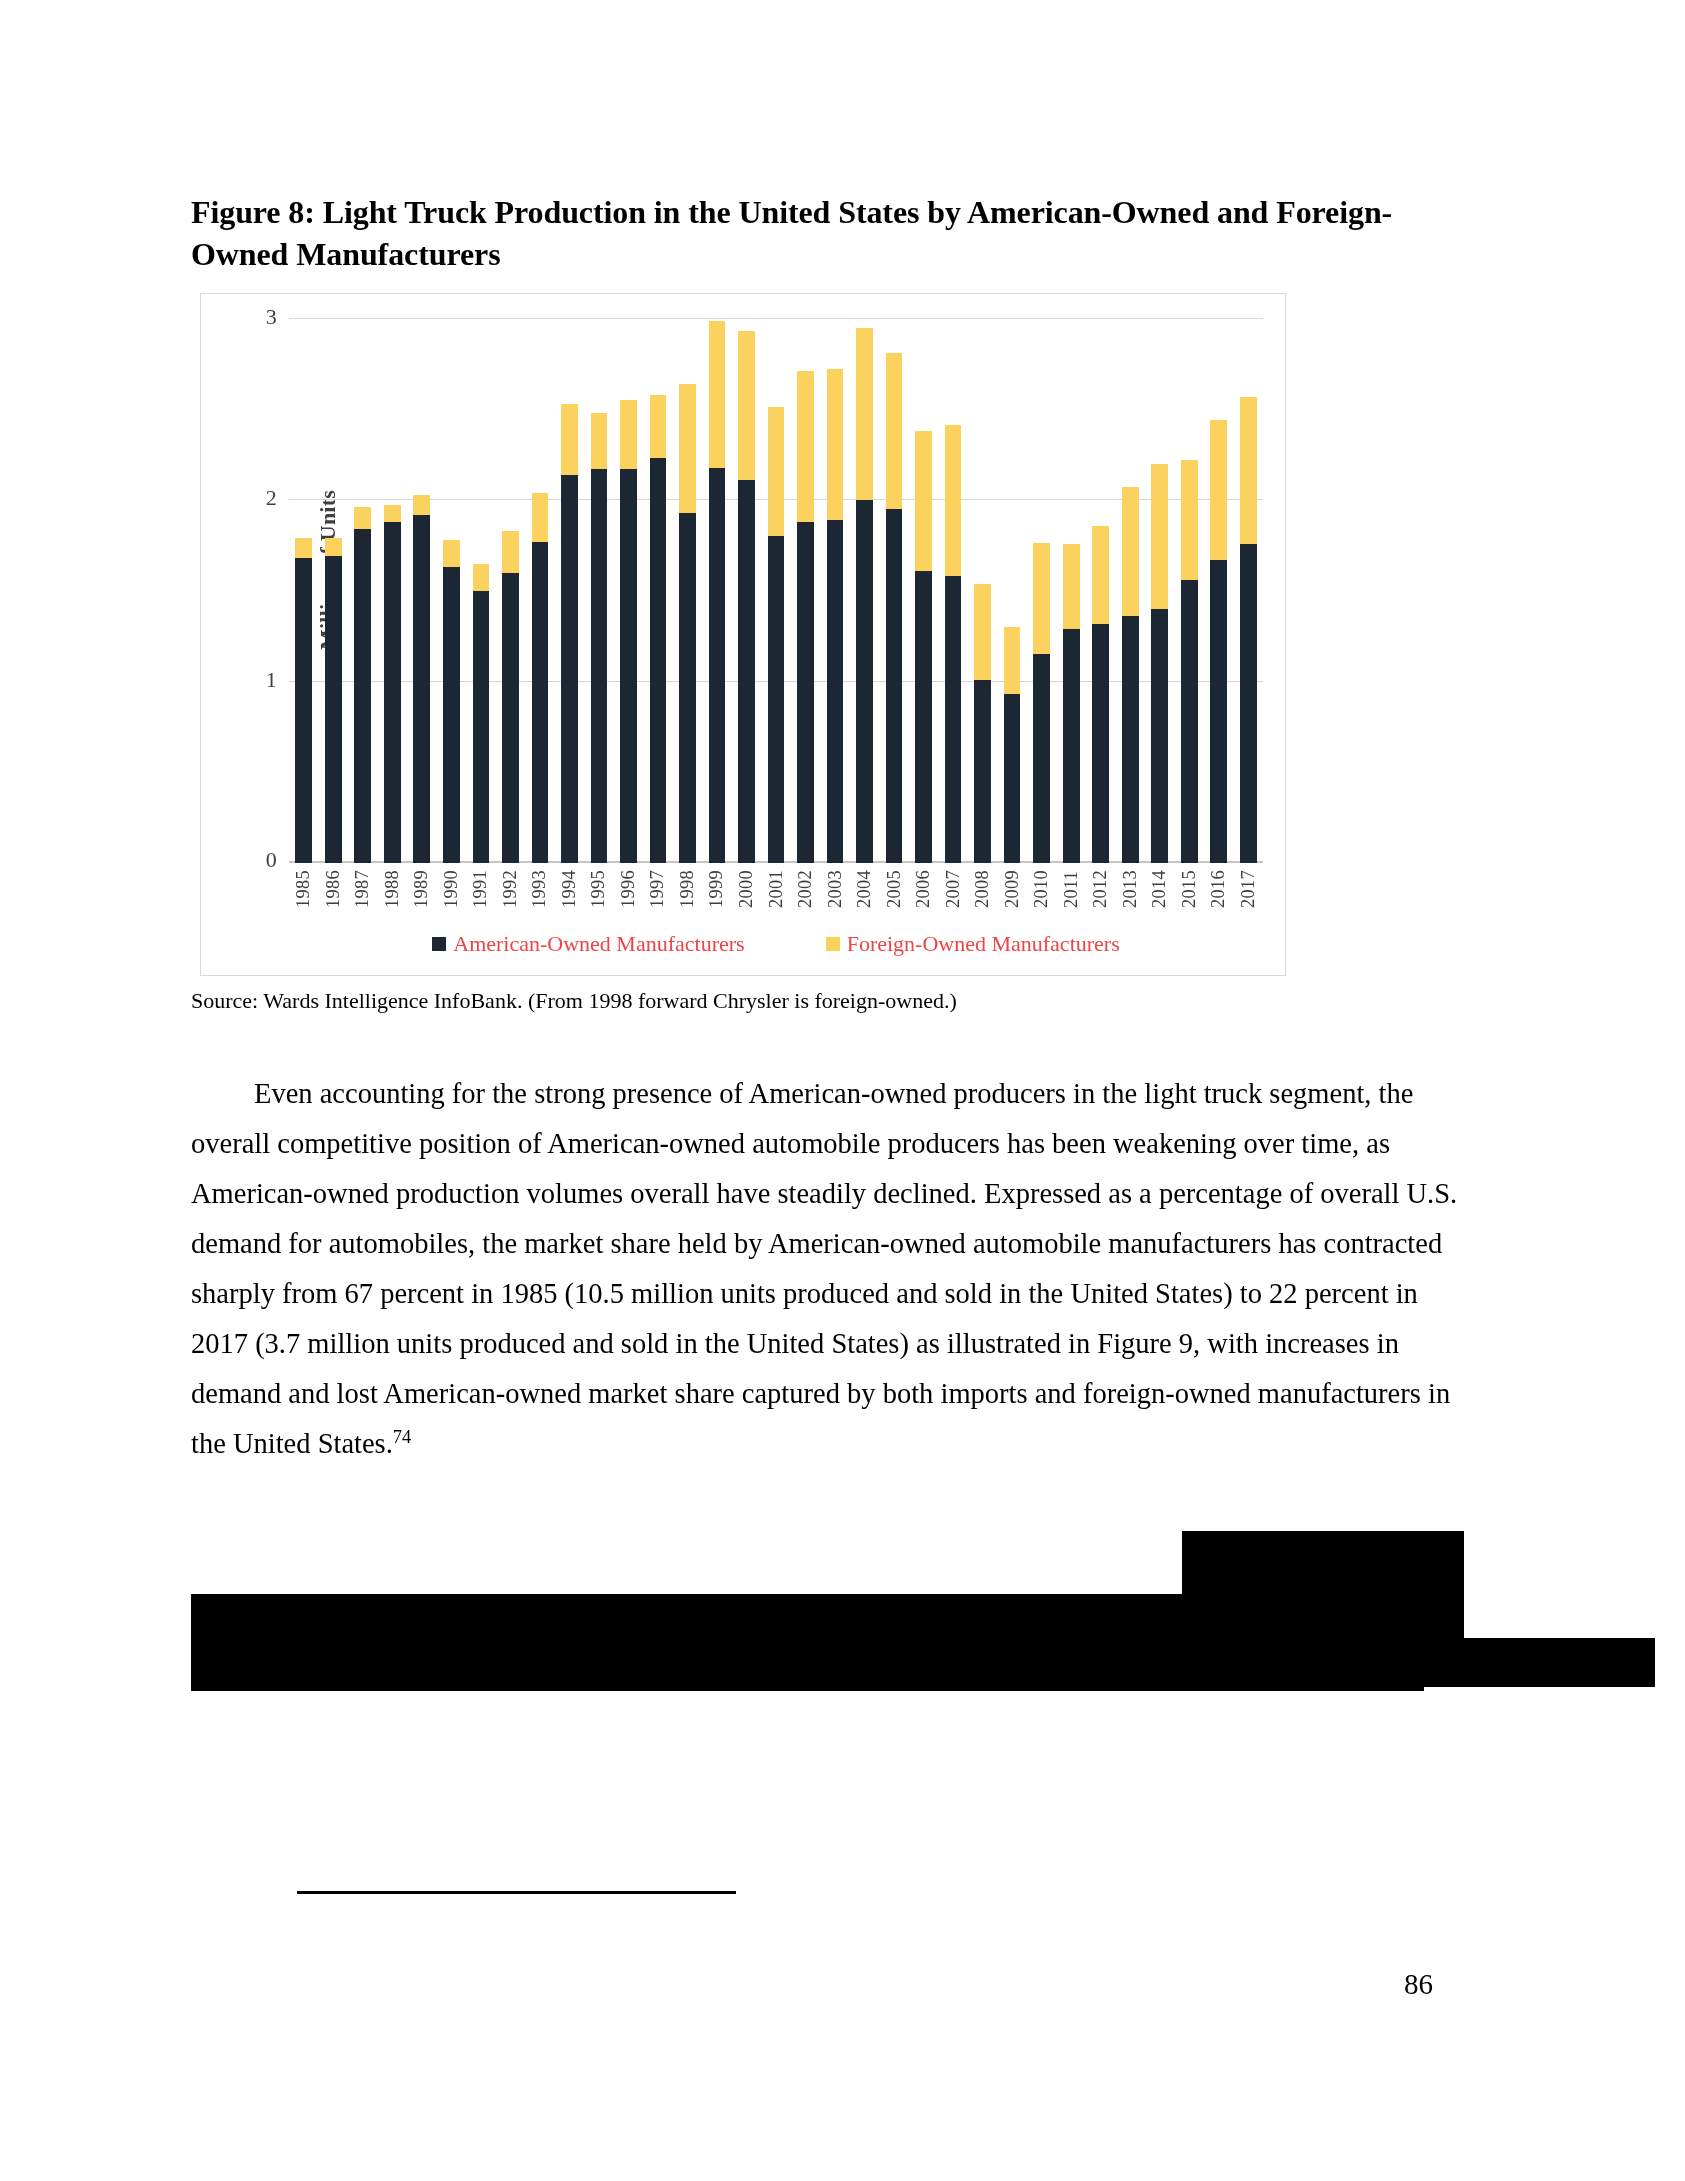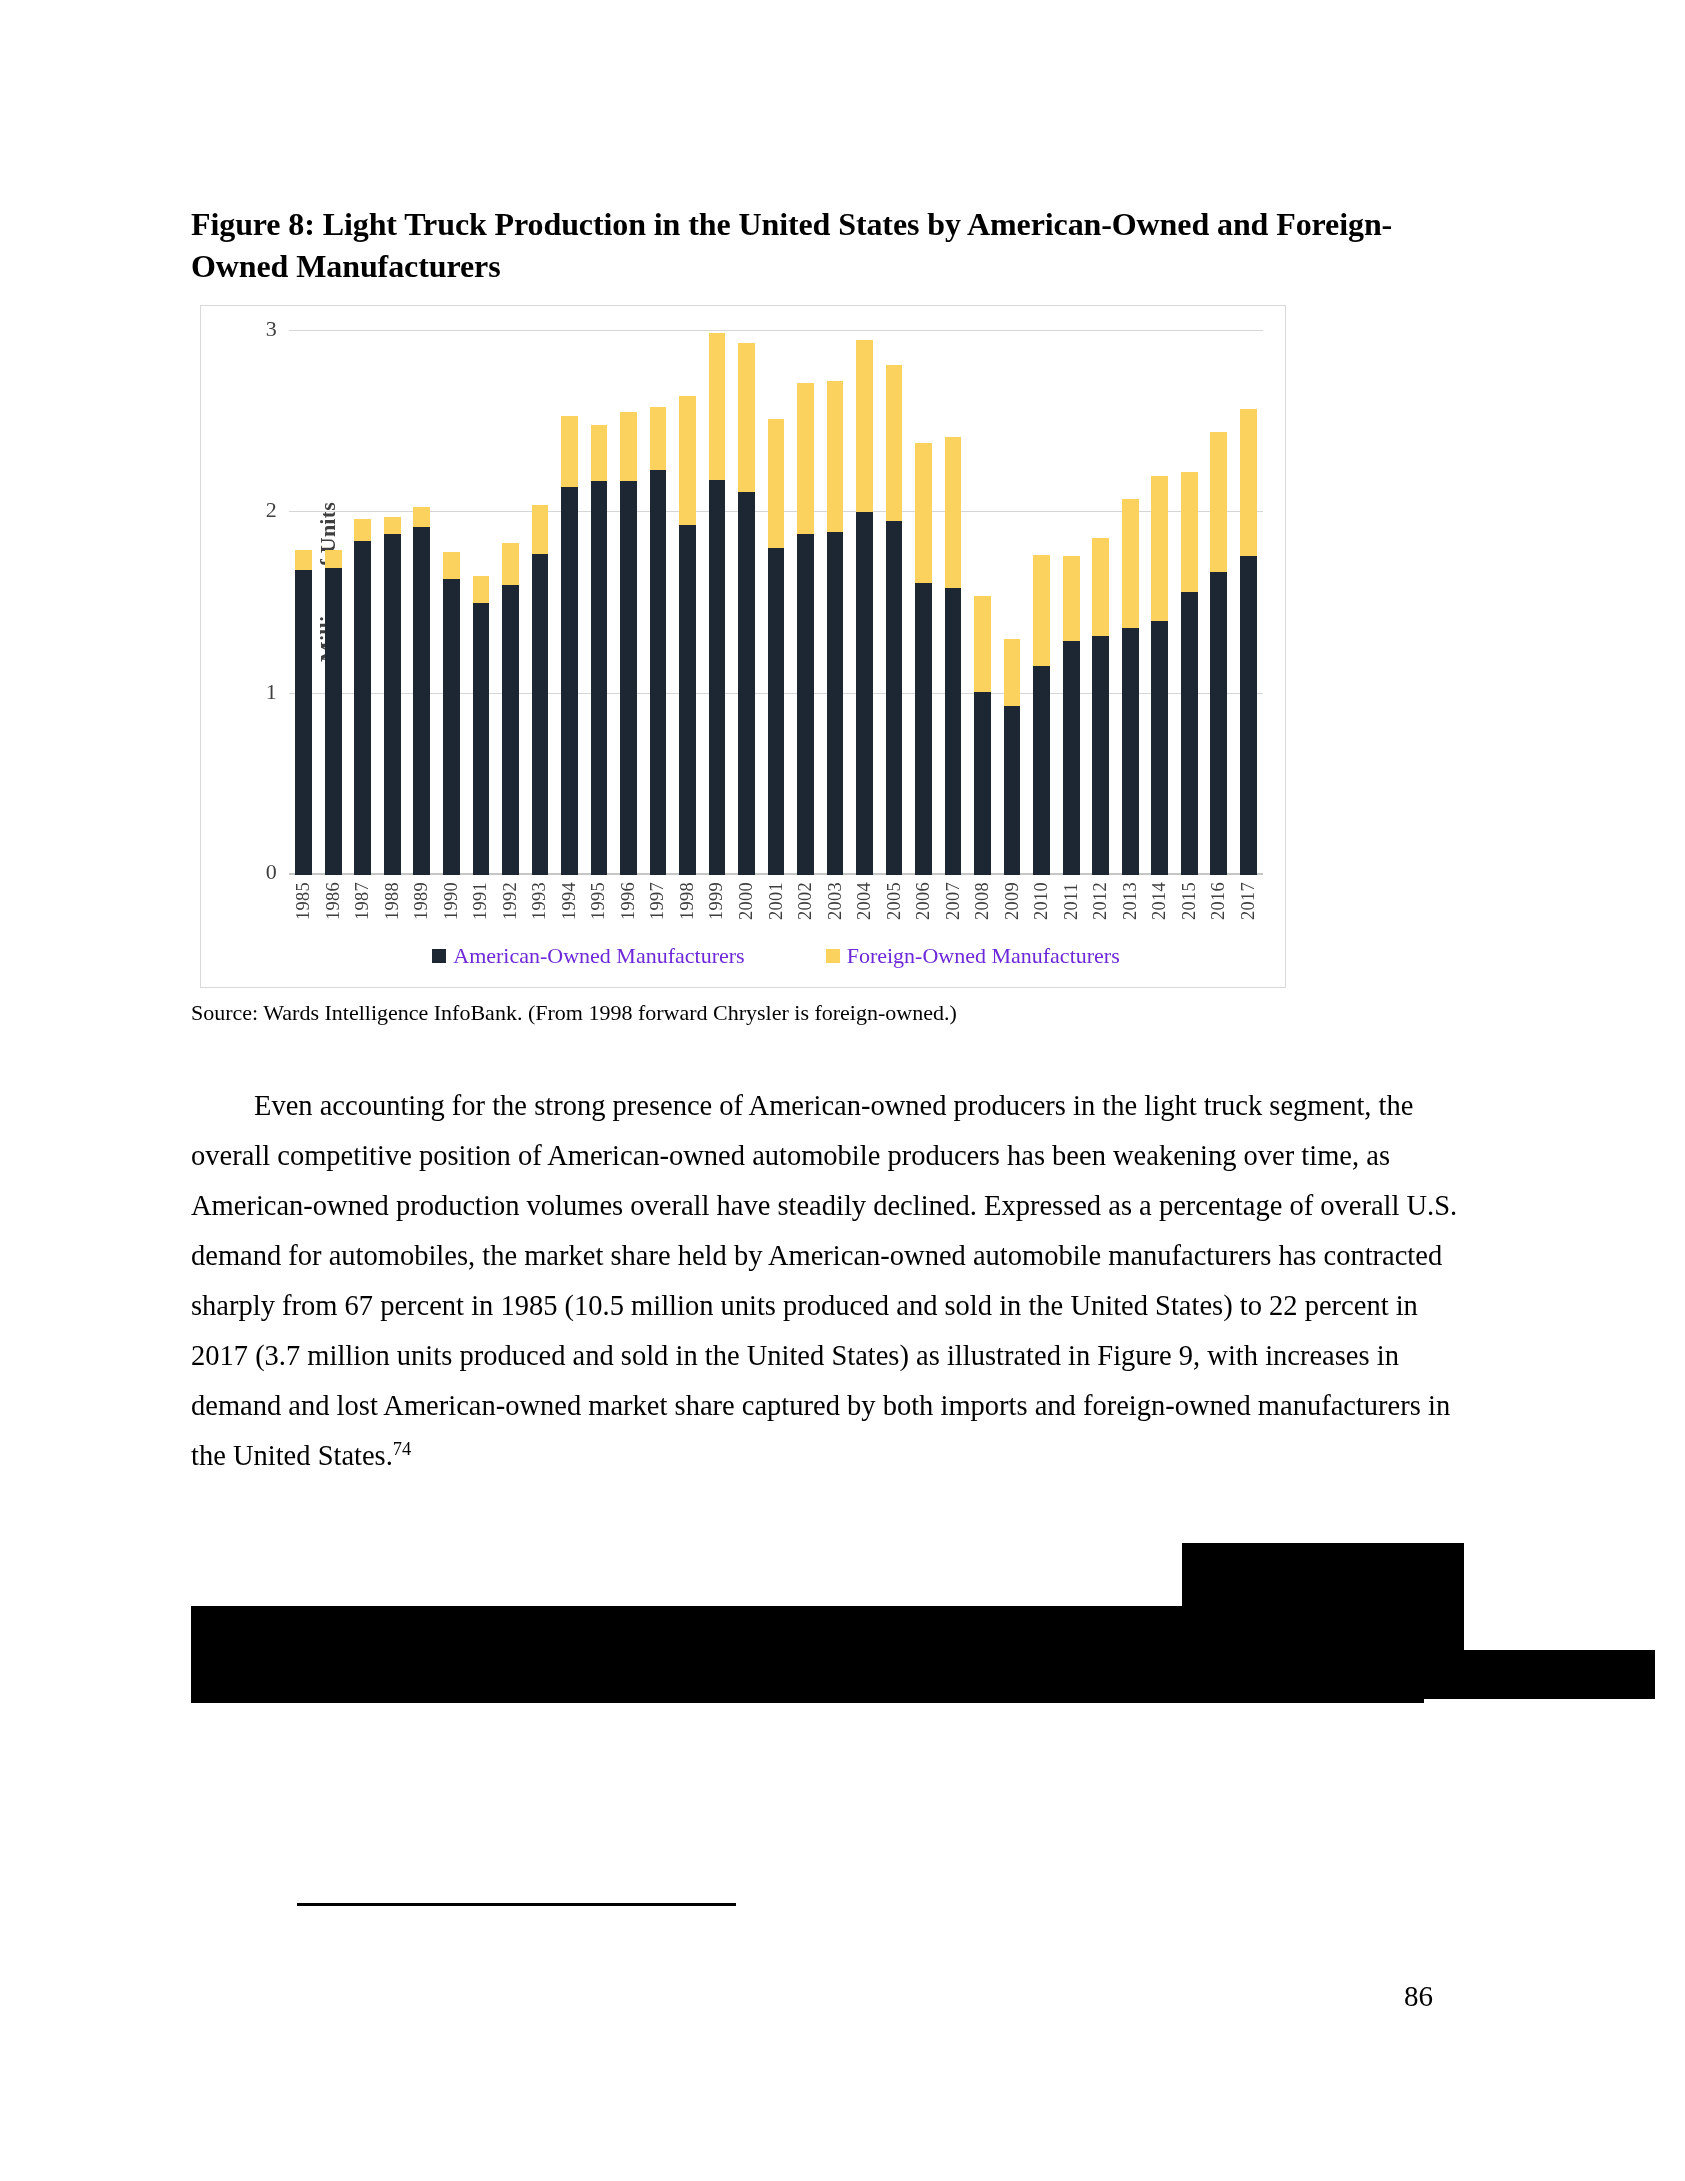--- a/index.html
+++ b/index.html
@@ -11,21 +11,21 @@
     width: 1685px;
     height: 2181px;
     position: relative;
     font-family: "Liberation Serif", "DejaVu Serif", serif;
     color: #000000;
     overflow: hidden;
   }
 
   .page {
     position: absolute;
-    left: 0; top: 12px;
+    left: 0; top: 0;
     width: 1685px;
     height: 1642px;
   }
 
   
   .fig-title {
     position: absolute;
     left: 191px;
     top: 191px;
     width: 1246px;
@@ -147,21 +147,21 @@
     width: 974px;
     display: flex;
     justify-content: center;
     gap: 81px;
     align-items: center;
   }
   .legend-item { display: flex; align-items: center; gap: 7px; }
   .legend-swatch { width: 14px; height: 14px; display: inline-block; }
   .legend-label {
     font-size: 22px;
-    color: #6d28d9;
+    color: #ef4444;
     font-family: "Liberation Serif", "DejaVu Serif", serif;
   }
 
   
   .source {
     position: absolute;
     left: 191px;
     top: 987px;
     width: 1273px;
     font-size: 22px;

